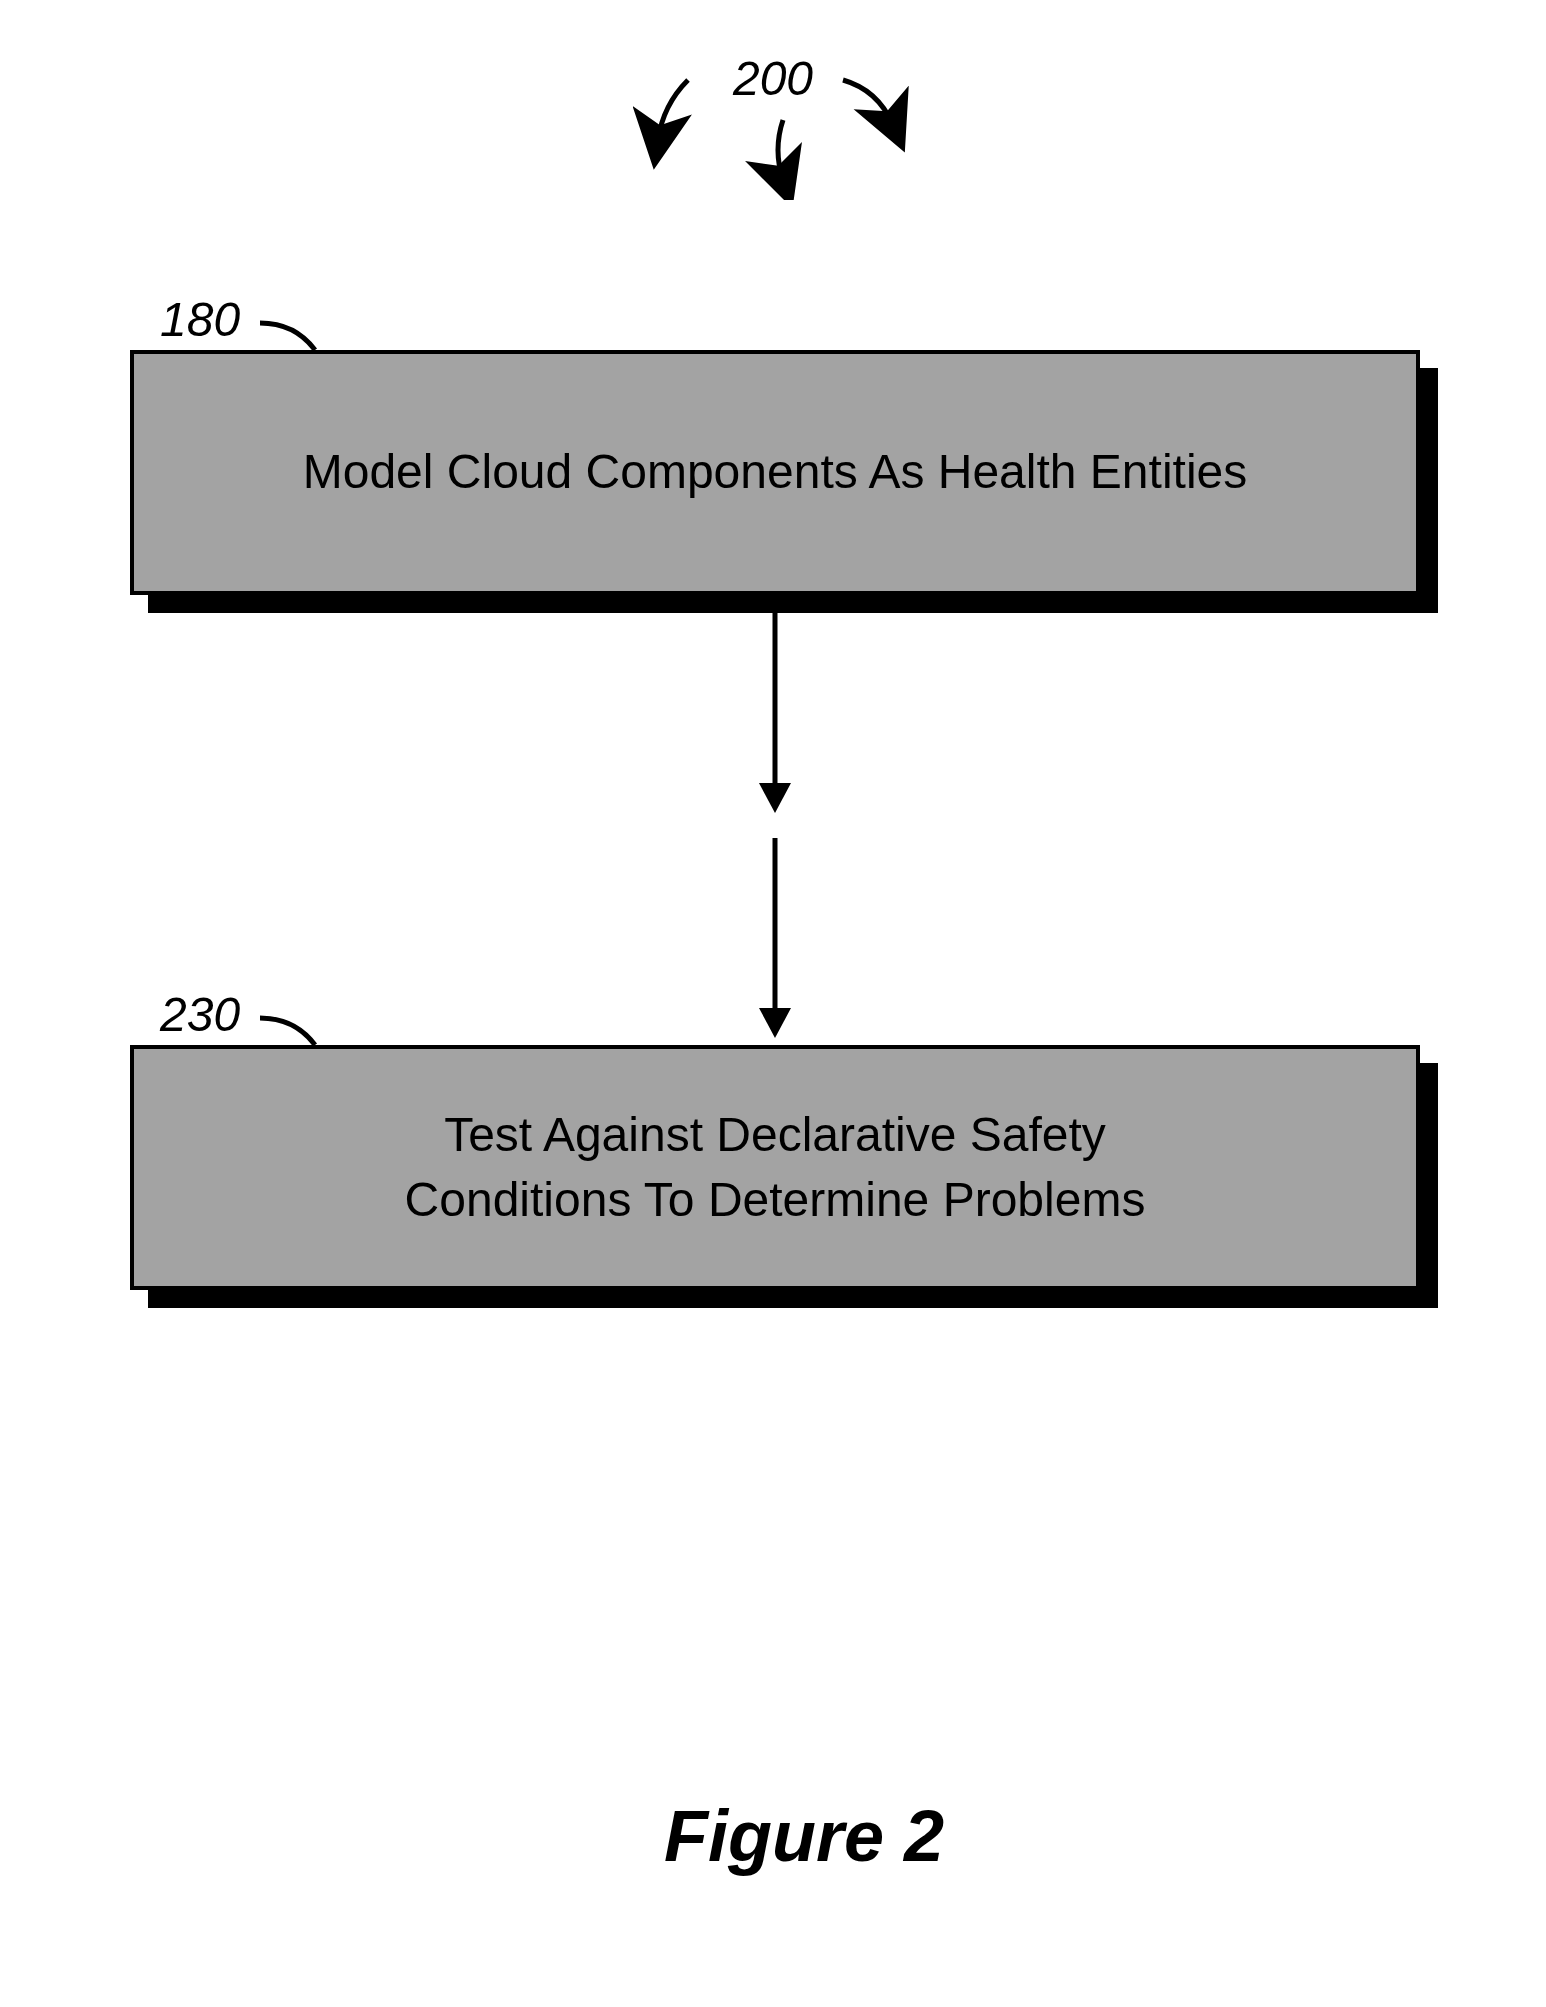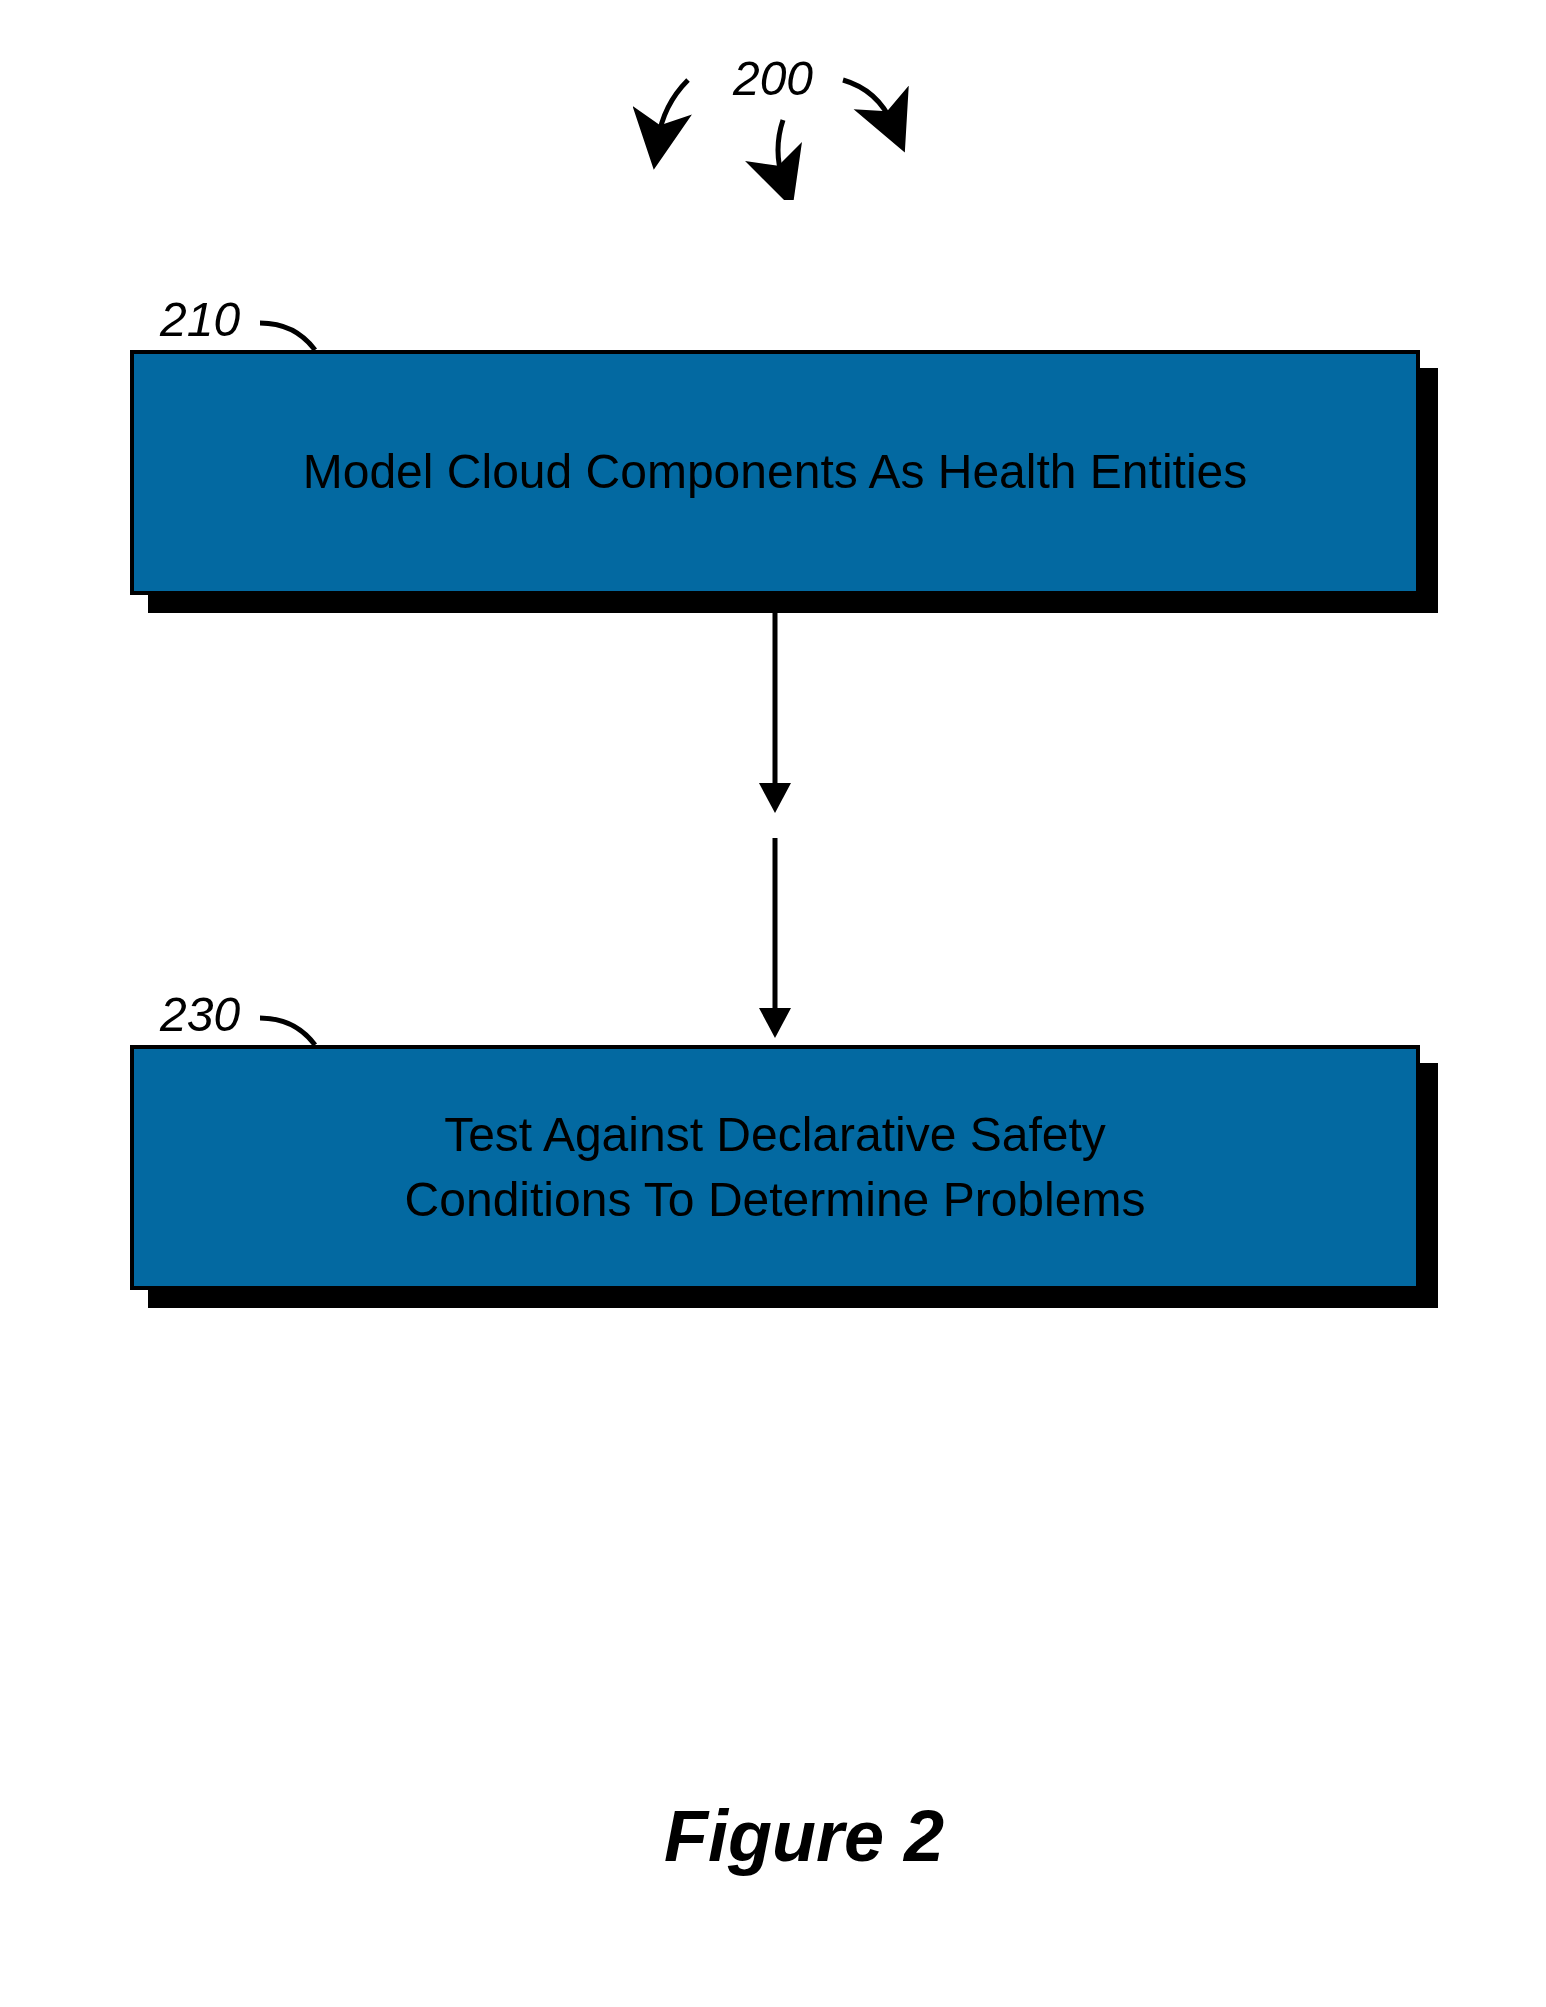--- a/index.html
+++ b/index.html
@@ -67,21 +67,21 @@
       top: -30px;
       left: 130px;
       width: 70px;
       height: 30px;
     }
 
     .step-box {
       position: relative;
       width: 1290px;
       height: 245px;
-      background: #0369a1;
+      background: #a3a3a3;
       border: 4px solid #000000;
       display: flex;
       align-items: center;
       justify-content: center;
       text-align: center;
       font-size: 48px;
       line-height: 1.35;
       padding: 16px 80px;
     }
 
@@ -133,21 +133,21 @@
       </marker>
     </defs>
     <path d="M 55 30 Q 30 55 25 90" stroke="#000" stroke-width="5" fill="none" marker-end="url(#ah1)"></path>
     <path d="M 150 70 Q 140 100 150 130" stroke="#000" stroke-width="5" fill="none" marker-end="url(#ah1)"></path>
     <path d="M 210 30 Q 245 40 260 75" stroke="#000" stroke-width="5" fill="none" marker-end="url(#ah1)"></path>
   </svg>
 
   <div class="flowchart">
 
     <div class="step-container">
-      <div class="step-label">210</div>
+      <div class="step-label">180</div>
       <svg class="label-connector" viewBox="0 0 70 30">
         <path d="M 0 3 Q 35 3 55 30" stroke="#000" stroke-width="5" fill="none"></path>
       </svg>
       <div class="step-shadow"></div>
       <div class="step-box">
         <span>Model Cloud Components As Health Entities</span>
       </div>
     </div>
 
     <div class="arrow-down">

